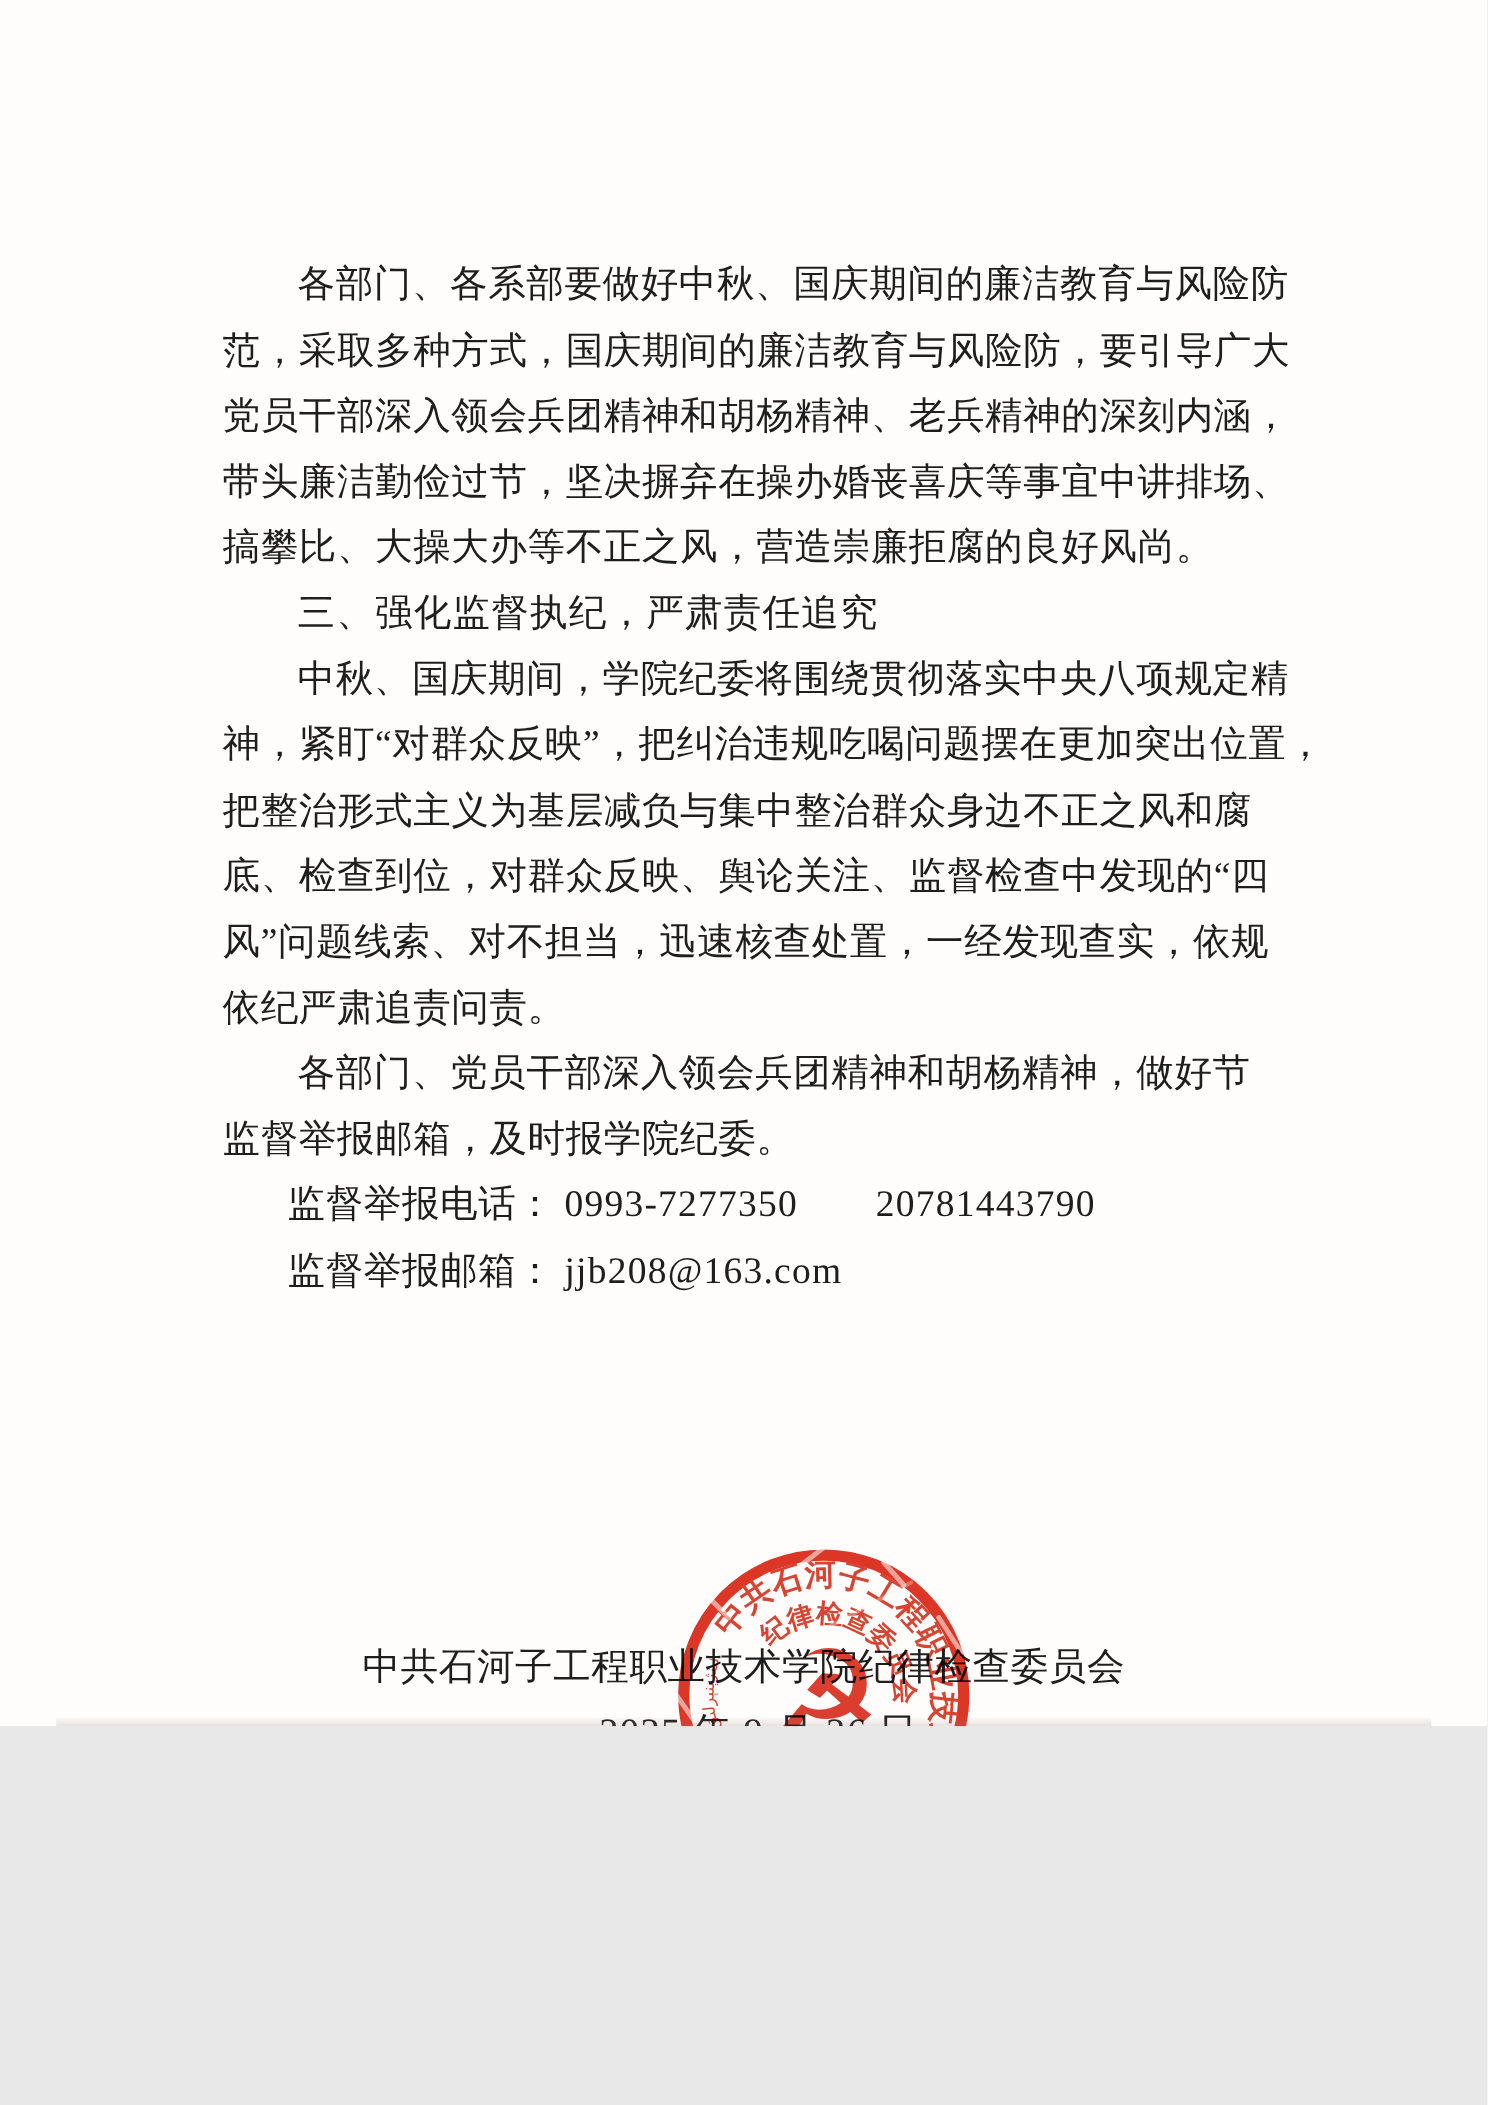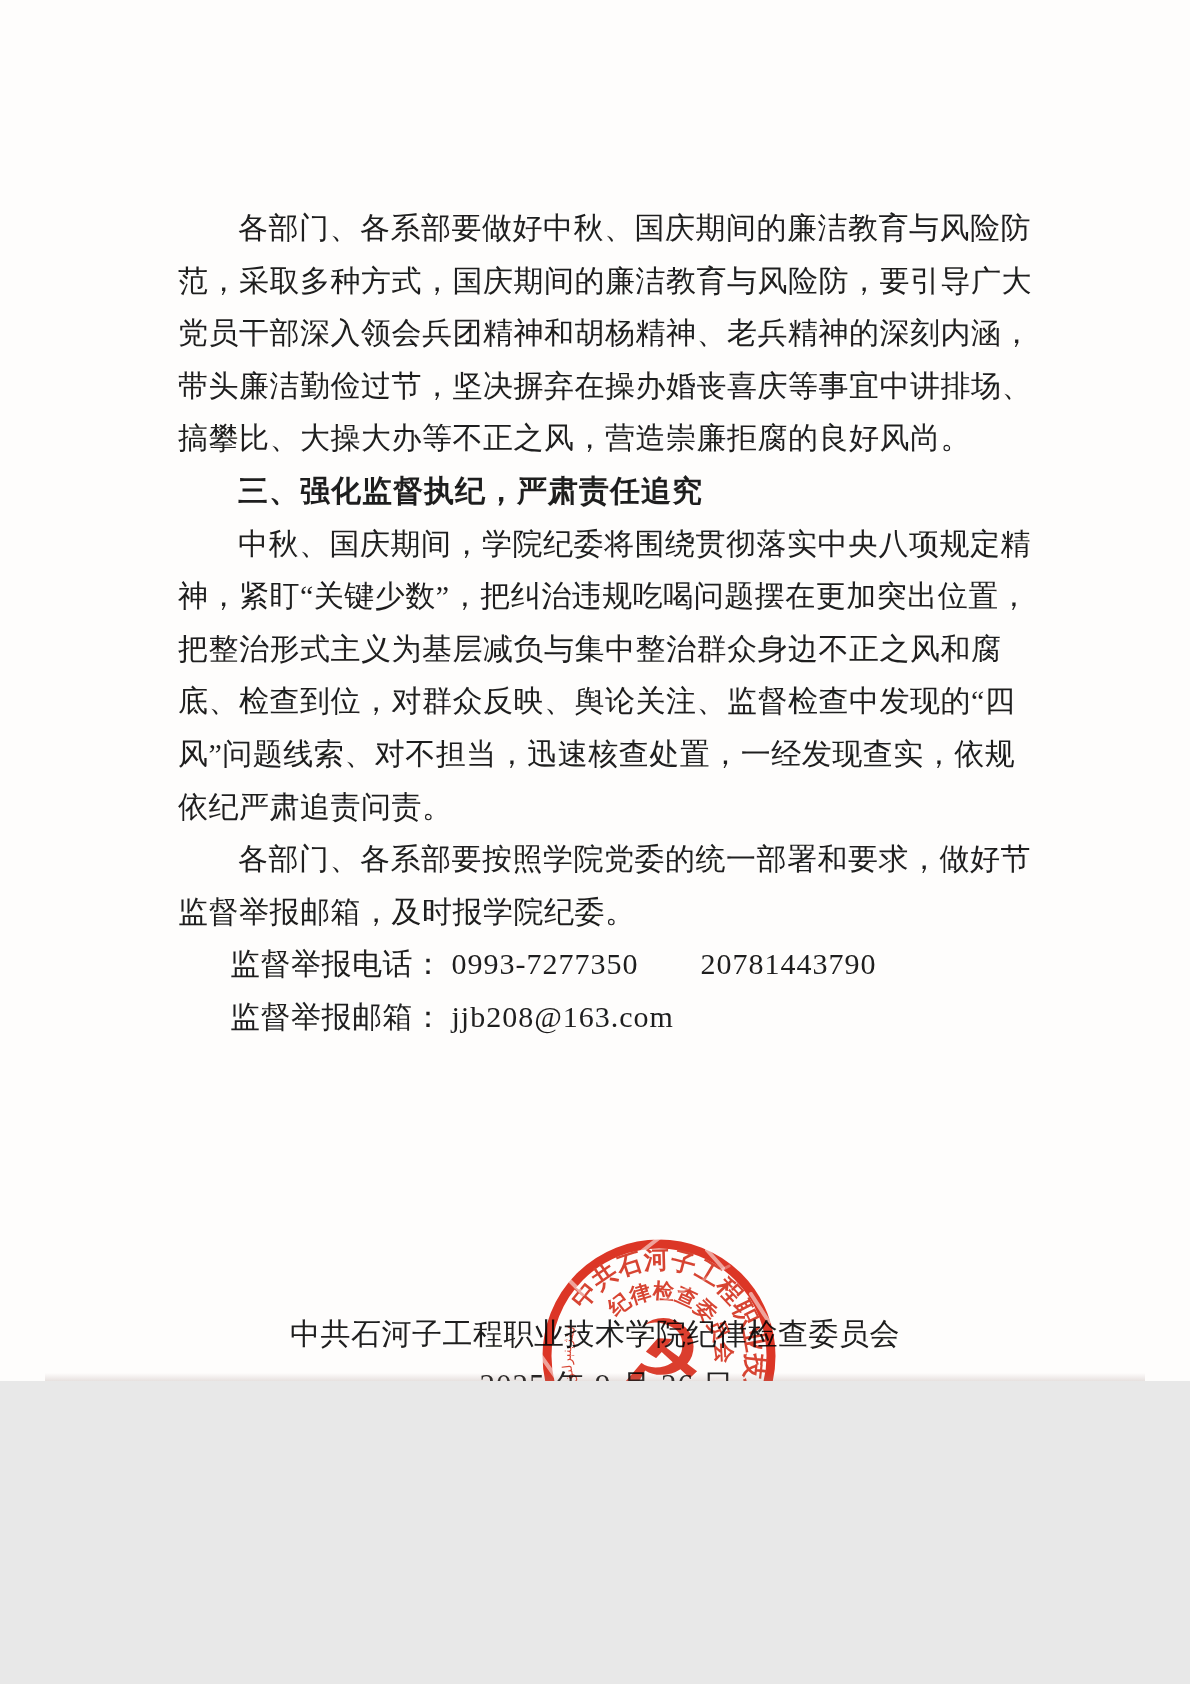--- a/index.html
+++ b/index.html
@@ -20,21 +20,21 @@
   }
   .bl{
     font-size:30px;
     line-height:52.6px;
     height:52.6px;
     white-space:nowrap;
     letter-spacing:0.5px;
   }
   .bl.ind{padding-left:60px;}
   .bl.heading{
-    font-weight:700;
+    font-weight:400;
     font-family:"Liberation Sans","DejaVu Sans",sans-serif;
     letter-spacing:1px;
   }
   .bl.contact{padding-left:52px;}
   .bl .num{font-family:"Liberation Serif","DejaVu Serif",serif;letter-spacing:1px;}
   .bl .gap{display:inline-block;width:46px;}
   
   .sig{
     position:absolute;top:1312px;left:0;width:100%;
     text-align:center;font-size:30px;line-height:44px;letter-spacing:0.5px;
@@ -75,26 +75,26 @@
 <div class="page">
 
   <section class="body">
     <div class="bl ind">各部门、各系部要做好中秋、国庆期间的廉洁教育与风险防</div>
     <div class="bl">范，采取多种方式，国庆期间的廉洁教育与风险防，要引导广大</div>
     <div class="bl">党员干部深入领会兵团精神和胡杨精神、老兵精神的深刻内涵，</div>
     <div class="bl">带头廉洁勤俭过节，坚决摒弃在操办婚丧喜庆等事宜中讲排场、</div>
     <div class="bl">搞攀比、大操大办等不正之风，营造崇廉拒腐的良好风尚。</div>
     <div class="bl ind heading">三、强化监督执纪，严肃责任追究</div>
     <div class="bl ind">中秋、国庆期间，学院纪委将围绕贯彻落实中央八项规定精</div>
-    <div class="bl">神，紧盯“关键少数”，把纠治违规吃喝问题摆在更加突出位置，</div>
+    <div class="bl">神，紧盯“对群众反映”，把纠治违规吃喝问题摆在更加突出位置，</div>
     <div class="bl">把整治形式主义为基层减负与集中整治群众身边不正之风和腐</div>
     <div class="bl">底、检查到位，对群众反映、舆论关注、监督检查中发现的“四</div>
     <div class="bl">风”问题线索、对不担当，迅速核查处置，一经发现查实，依规</div>
     <div class="bl">依纪严肃追责问责。</div>
-    <div class="bl ind">各部门、各系部要按照学院党委的统一部署和要求，做好节</div>
+    <div class="bl ind">各部门、党员干部深入领会兵团精神和胡杨精神，做好节</div>
     <div class="bl">监督举报邮箱，及时报学院纪委。</div>
 
     <div class="bl contact">
       <span class="lbl">监督举报电话：</span>
       <span class="num">0993-7277350</span>
       <span class="gap"></span>
       <span class="num">20781443790</span>
     </div>
     <div class="bl contact">
       <span class="lbl">监督举报邮箱：</span>

